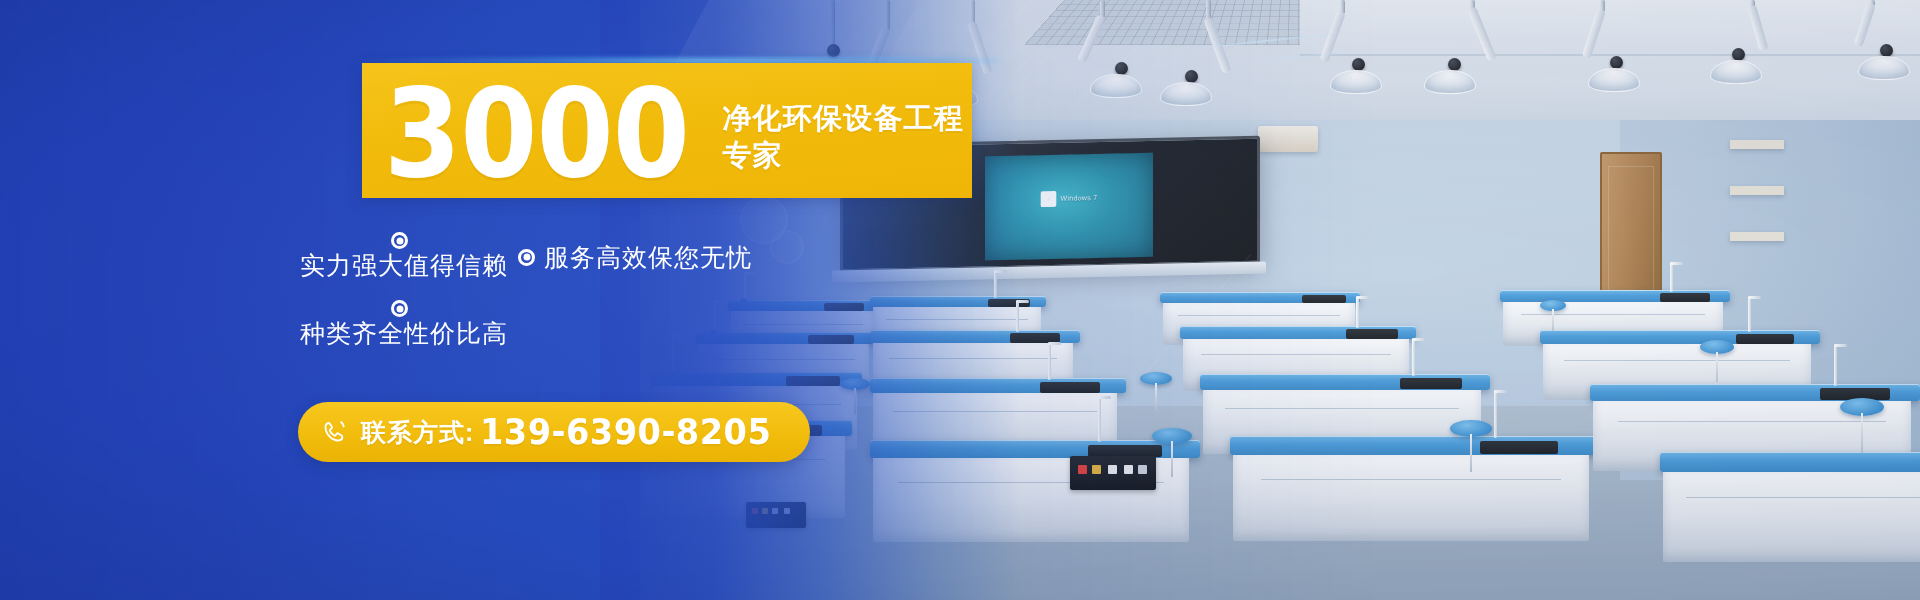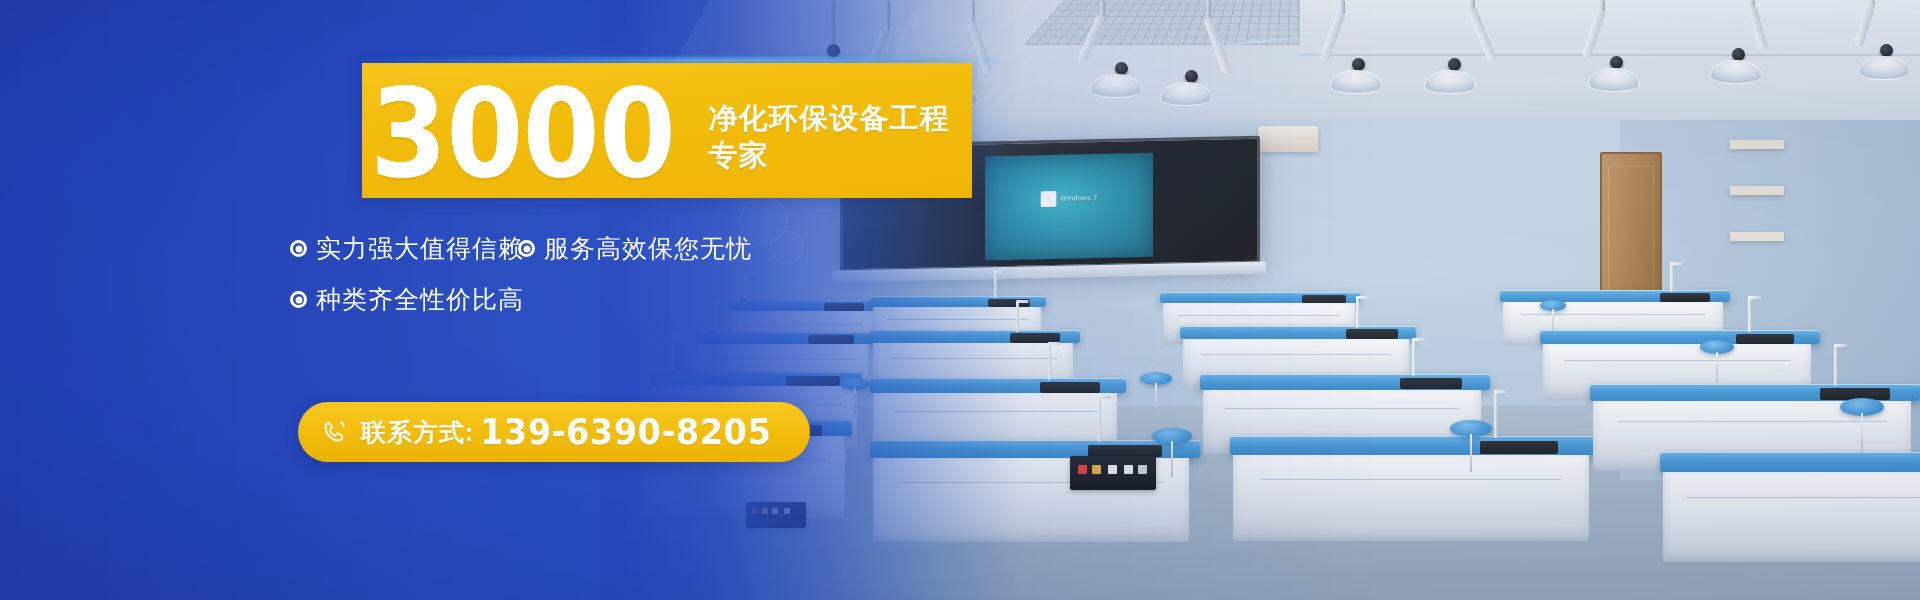--- a/index.html
+++ b/index.html
@@ -273,21 +273,21 @@
 
   
   .content { position: absolute; left: 0; top: 0; width: 1920px; height: 600px; }
 
   .headline-box {
     position: absolute; left: 362px; top: 63px;
     width: 610px; height: 135px;
     background: linear-gradient(175deg, #f5c41c 0%, #f2bc0c 40%, #efb506 100%);
     box-shadow: 0 3px 14px rgba(20,40,110,.28);
     display: flex; align-items: center;
-    padding-left: 8px;
+    padding-left: 22px;
     overflow: hidden;
   }
   .big-number {
     color: #ffffff;
     font-family: "DejaVu Sans", sans-serif;
     font-weight: 700;
     font-size: 118px;
     line-height: .86;
     letter-spacing: -1px;
     transform: scaleX(.94) scaleY(1.04);
@@ -326,21 +326,21 @@
     display: flex;
     margin-bottom: 18px;
   }
   .feature {
     display: flex; align-items: center;
     color: #ffffff;
     font-size: 25px;
     letter-spacing: 1px;
     white-space: nowrap;
   }
-  .feature:first-child { width: 228px; }
+  .feature:first-child { width: 228px; flex-direction: column; }
   .bullet {
     display: inline-block;
     width: 17px; height: 17px;
     border: 3px solid #ffffff;
     border-radius: 50%;
     position: relative;
     margin-right: 9px;
     flex: none;
   }
   .bullet::after {

